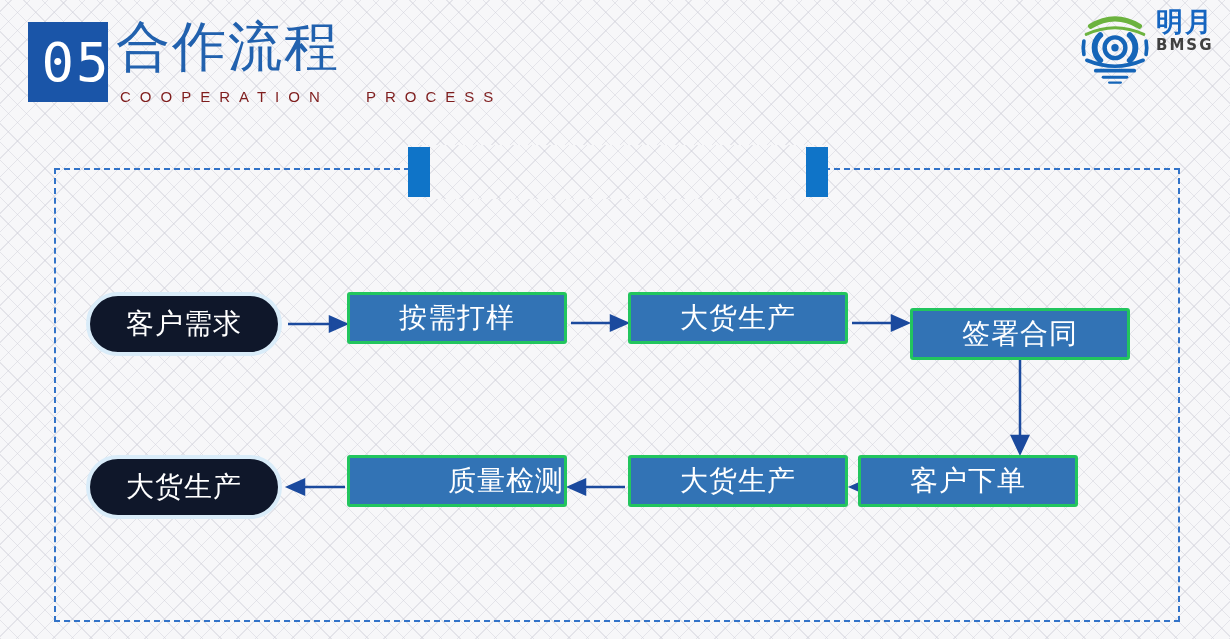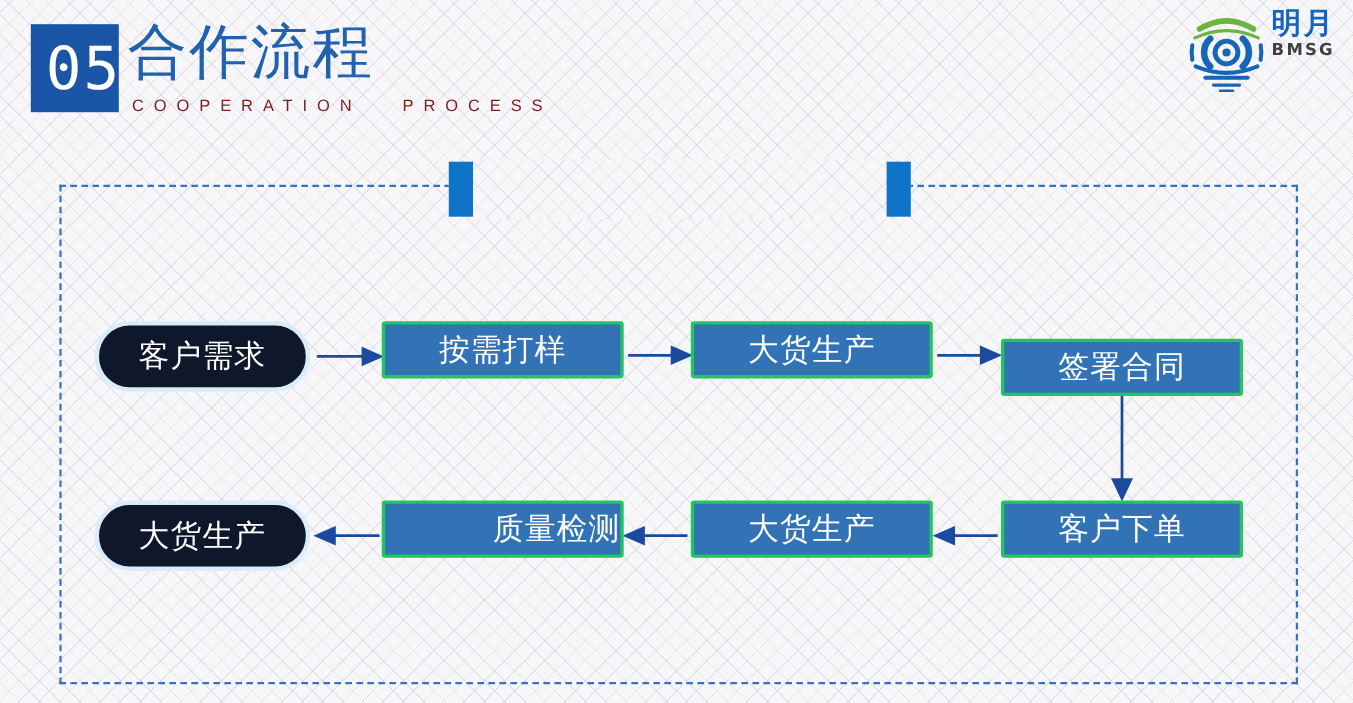--- a/index.html
+++ b/index.html
@@ -72,21 +72,21 @@
     width:220px; height:52px; background:#3273b5;
     border:3px solid #22c55e; border-radius:3px;
   }
   .pos-r1c1 { left:86px;  top:292px; }
   .pos-r1c2 { left:347px; top:292px; }
   .pos-r1c3 { left:628px; top:292px; }
   .pos-r1c4 { left:910px; top:308px; }
   .pos-r2c1 { left:86px;  top:455px; }
   .pos-r2c2 { left:347px; top:455px;justify-content:flex-end; }
   .pos-r2c3 { left:628px; top:455px; }
-  .pos-r2c4 { left:910px; top:455px; }
+  .pos-r2c4 { left:858px; top:455px; }
 
   .arrow-layer { position:absolute; left:0; top:0; width:1230px; height:639px; z-index:2; pointer-events:none; }
 </style>
 </head>
 <body>
 
 <div class="num-badge">
   <span>05</span>
 </div>
 <div class="title-cn">合作流程</div>

